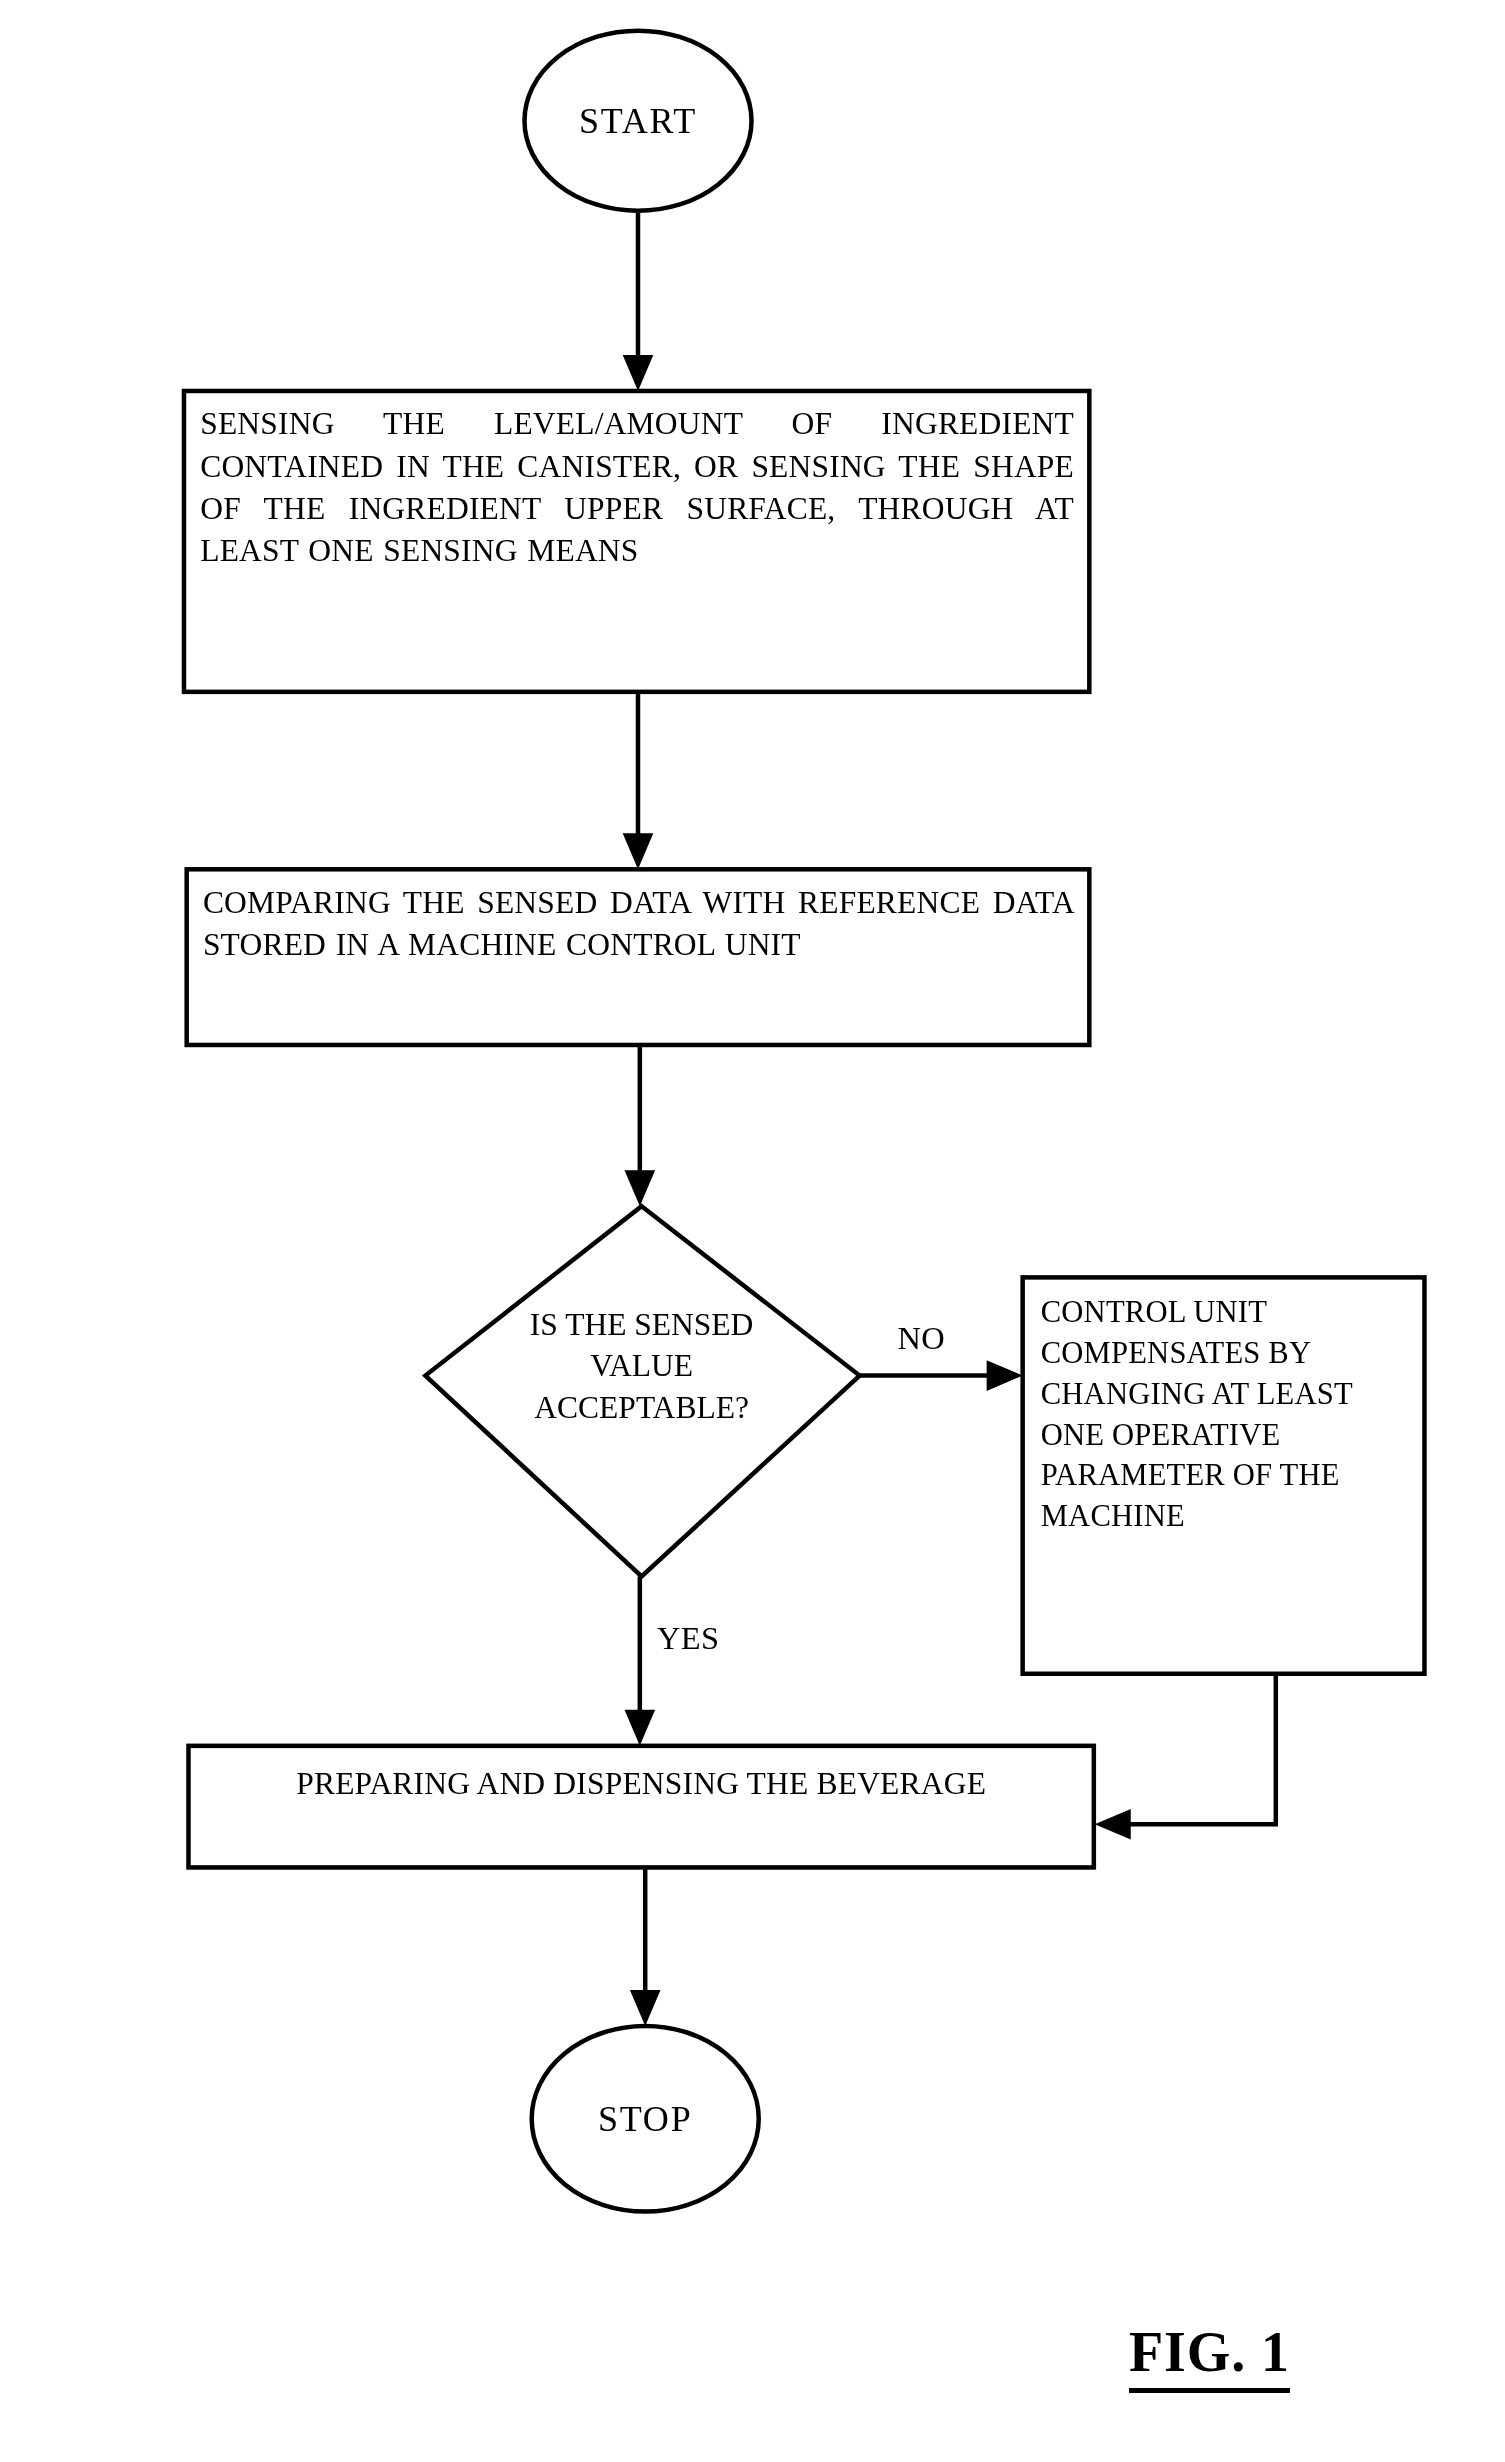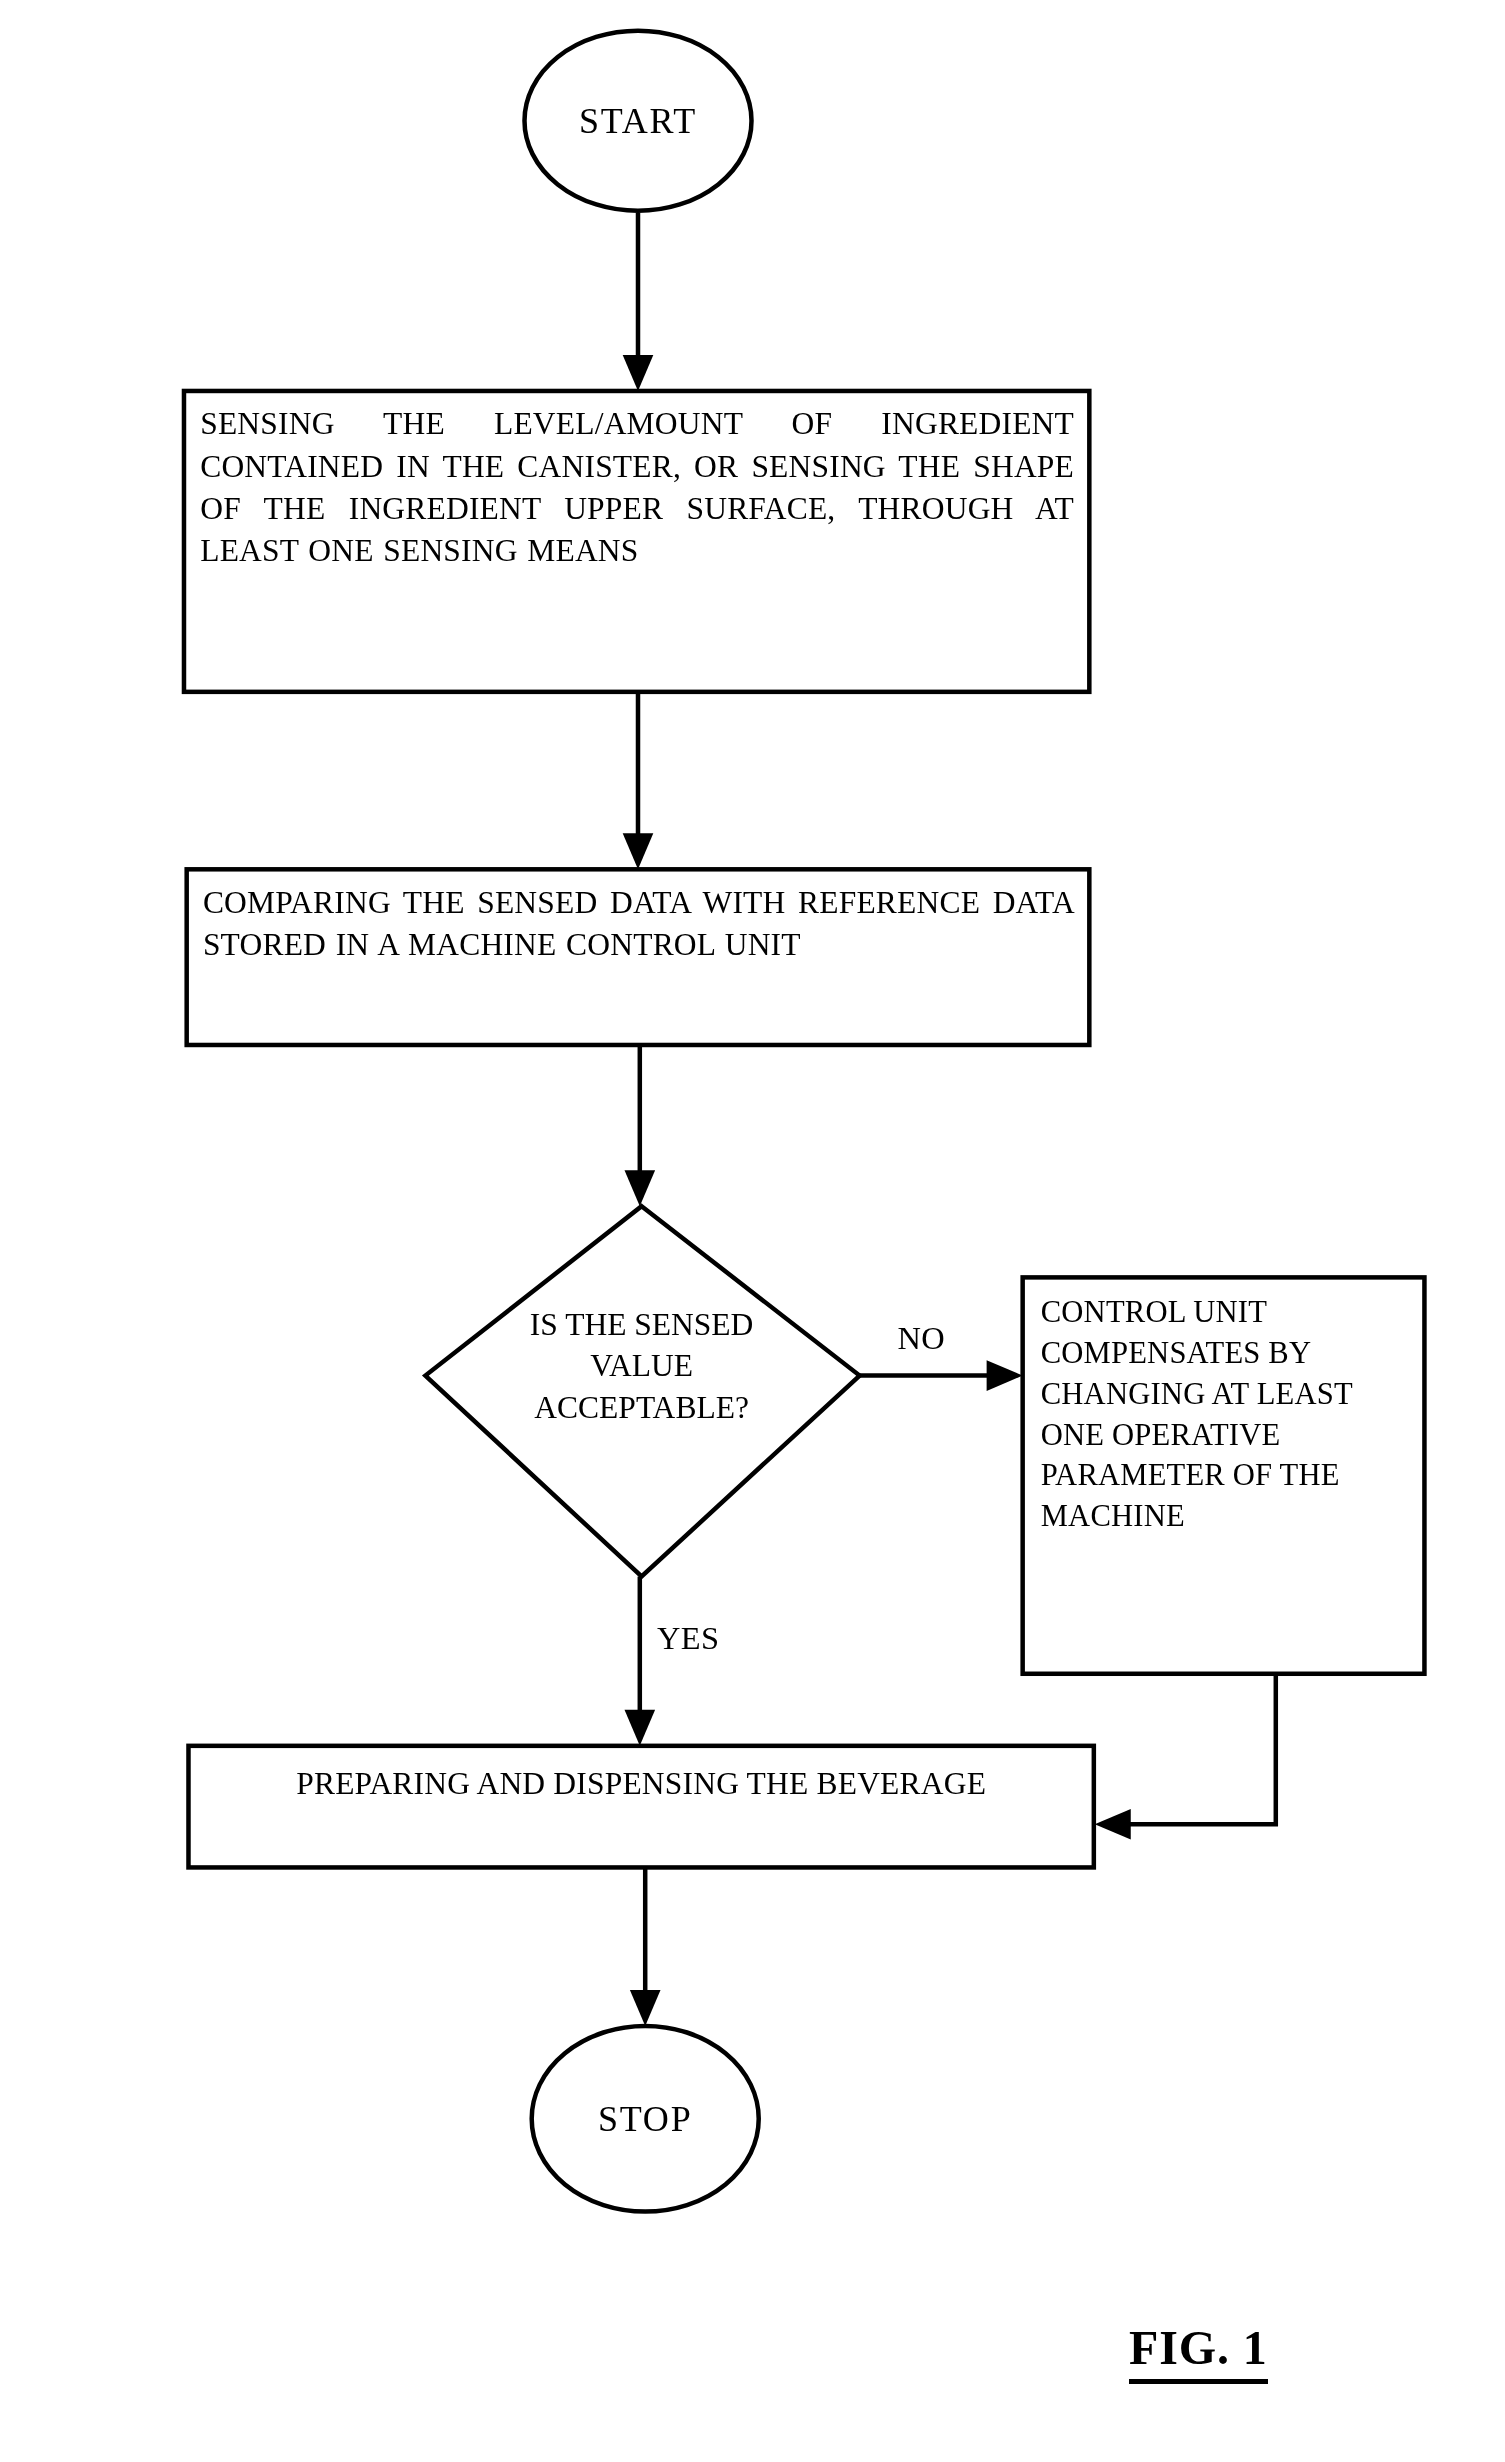--- a/index.html
+++ b/index.html
@@ -84,21 +84,21 @@
     text-align: center;
   }
   .branch-label {
     font-size: 36px;
     letter-spacing: 0.5px;
   }
   .fig-caption {
     position: absolute;
     font-family: "Liberation Serif", "DejaVu Serif", serif;
     font-weight: bold;
-    font-size: 48px;
+    font-size: 56px;
     letter-spacing: 0.9px;
     color: #000000;
     white-space: nowrap;
   }
   .fig-caption .fig-underline {
     display: inline-block;
     border-bottom: 5.4px solid #000000;
     padding-bottom: 3.6px;
   }
 </style>

